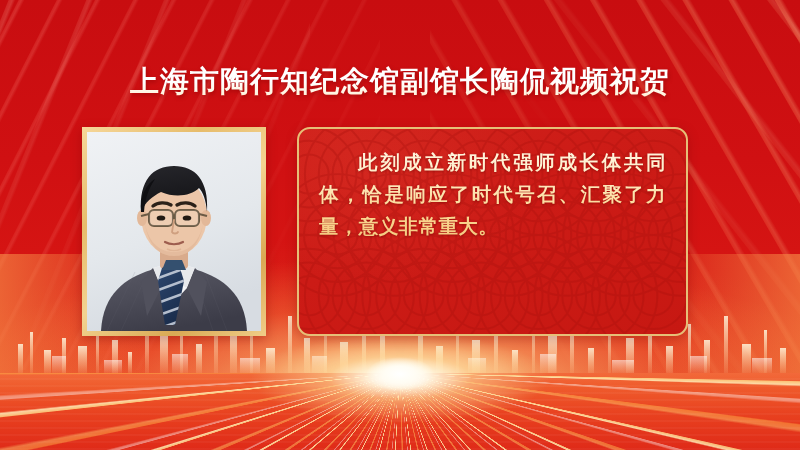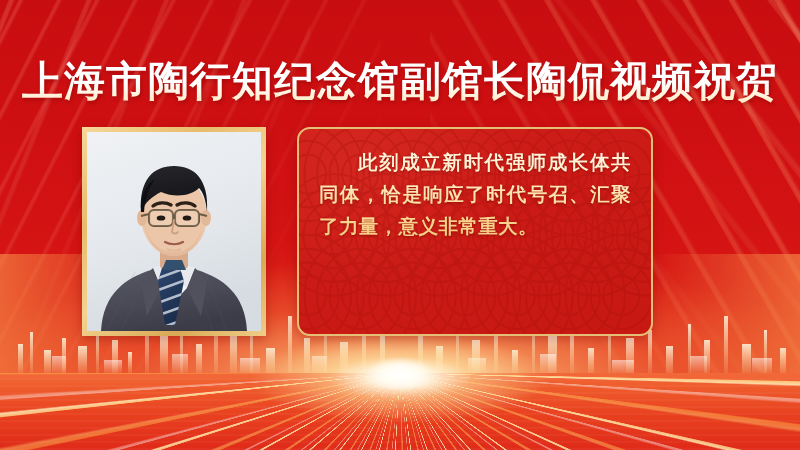--- a/index.html
+++ b/index.html
@@ -184,21 +184,21 @@
   }
 
   
   .title {
     position: absolute;
     left: 0; top: 57px;
     width: 800px;
     text-align: center;
     font-family: "Liberation Serif", "DejaVu Serif", serif;
     font-weight: 700;
-    font-size: 41px;
+    font-size: 29px;
     line-height: 48px;
     letter-spacing: 1px;
     white-space: nowrap;
     background: linear-gradient(180deg,#ffffff 0%,#ffffff 52%,#fff4e0 76%,#ffe6bd 100%);
     -webkit-background-clip: text;
     background-clip: text;
     color: transparent;
     -webkit-text-fill-color: transparent;
     filter: drop-shadow(1px 2px 2px rgba(120,0,0,.45));
   }
@@ -218,21 +218,21 @@
     width: 100%; height: 100%;
     overflow: hidden;
     background: linear-gradient(170deg,#eceff2 0%,#e3e7eb 55%,#d9dee3 100%);
   }
   .photo svg { display: block; width: 100%; height: 100%; }
 
   
   .card {
     position: absolute;
     left: 297px; top: 127px;
-    width: 356px; height: 209px;
+    width: 391px; height: 209px;
     box-sizing: border-box;
     border: 2px solid #e6bf77;
     border-radius: 13px;
     background:
       radial-gradient(60% 80% at 20% 20%, rgba(255,120,90,.10) 0%, rgba(255,120,90,0) 70%),
       linear-gradient(160deg,#d0201a 0%,#cc1b16 45%,#c71812 100%);
     box-shadow: 0 3px 12px rgba(110,0,0,.30);
     overflow: hidden;
   }
   .card-waves {

